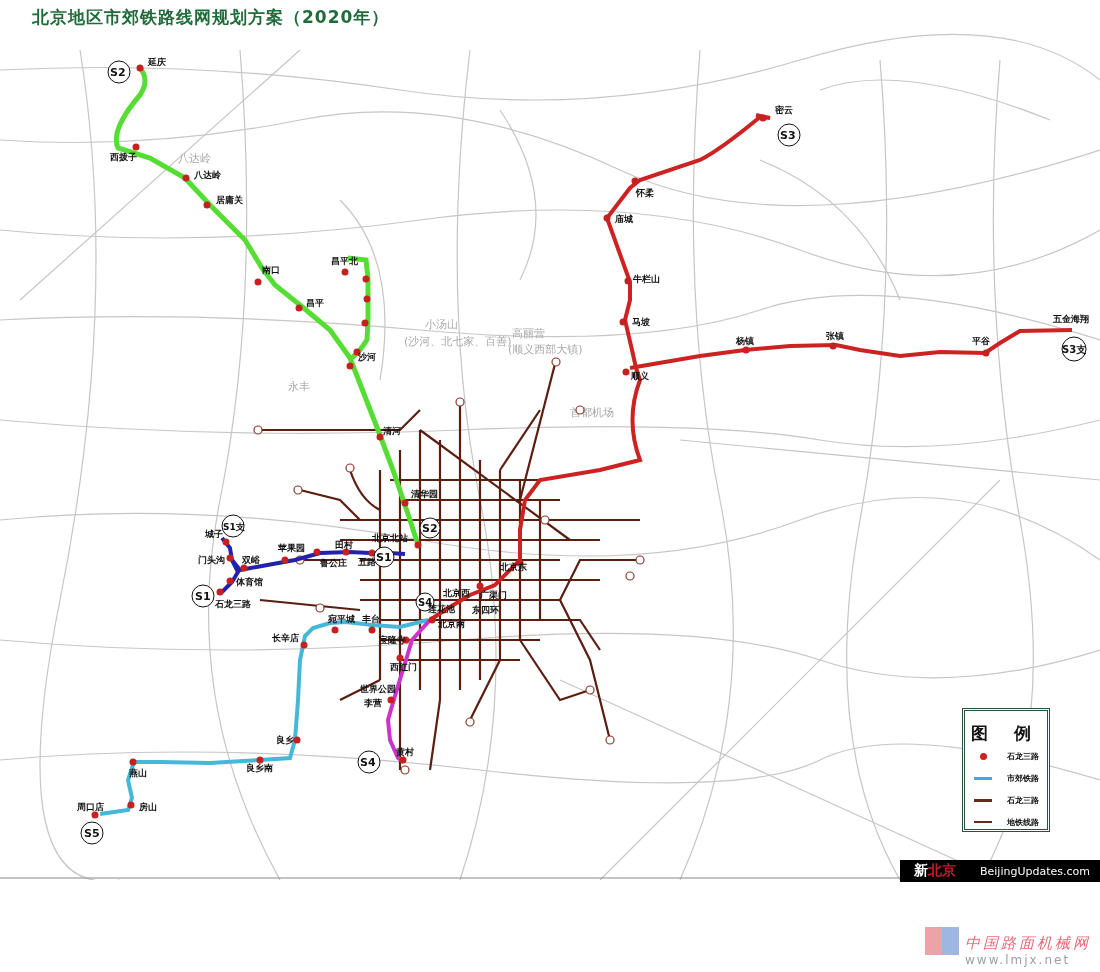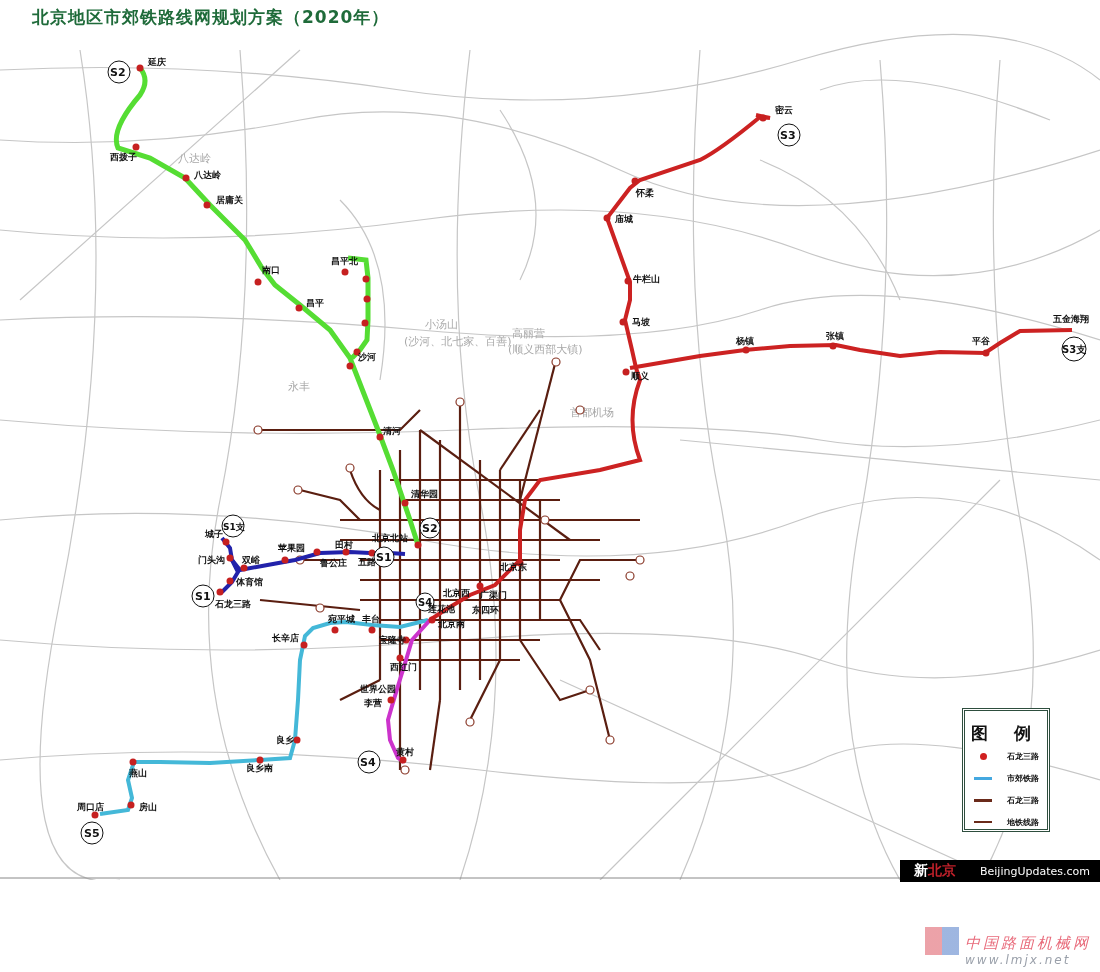--- a/index.html
+++ b/index.html
@@ -13,21 +13,21 @@
   .legend .row { display:flex; align-items:center; height:22px; padding-left:8px; font-size:8px; font-weight:bold; color:#111; }
   .legend .sw { width:20px; margin-right:14px; display:flex; align-items:center; justify-content:center; }
   .legend .dot { width:7px; height:7px; border-radius:50%; background:#d02020; }
   .legend .bar { width:18px; height:3px; }
   .watermark1 { position:absolute; left:900px; top:860px; width:200px; height:22px; background:#000; display:flex; align-items:center; }
   .watermark1 .logo { color:#fff; font-weight:bold; font-size:14px; margin-left:14px; font-family:"DejaVu Serif", serif;text-align:right; }
   .watermark1 .logo span { color:#c0202a; }
   .watermark1 .site { color:#fff; font-size:11px; margin-left:24px; font-family:"DejaVu Sans", sans-serif; }
   .watermark2 { position:absolute; left:925px; top:925px; }
   .watermark2 .cn { color:#e86a7a; font-size:15px; font-style:italic; margin-left:40px; letter-spacing:3px;margin-top:9px; }
-  .watermark2 .url { color:#9aa0aa; font-size:12px; font-style:italic; margin-left:40px; letter-spacing:2px; }
+  .watermark2 .url { color:#9aa0aa; font-size:12px; margin-left:40px; letter-spacing:2px; }
   .watermark2 .icon { position:absolute; left:0; top:2px; width:34px; height:28px; background:linear-gradient(90deg,#e2707a 0 50%,#6a8fd0 50% 100%); opacity:0.65; }
 </style>
 </head>
 <body>
 
 <div class="title">北京地区市郊铁路线网规划方案（2020年）</div>
 
 <svg class="map" width="1100" height="880" viewBox="0 0 1100 880">
 
   <g stroke="#c6c6c6" stroke-width="1.2" fill="none">

